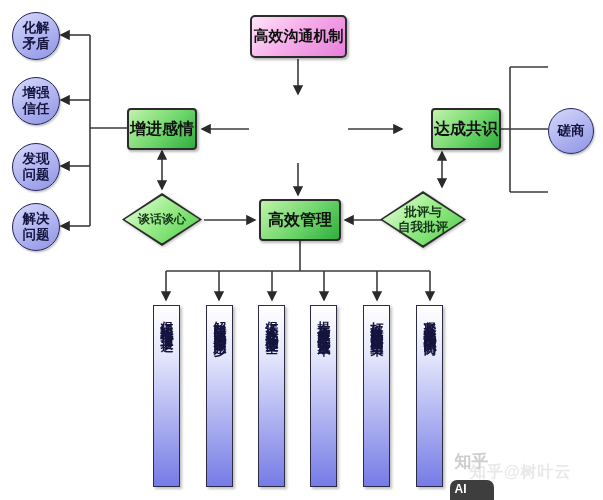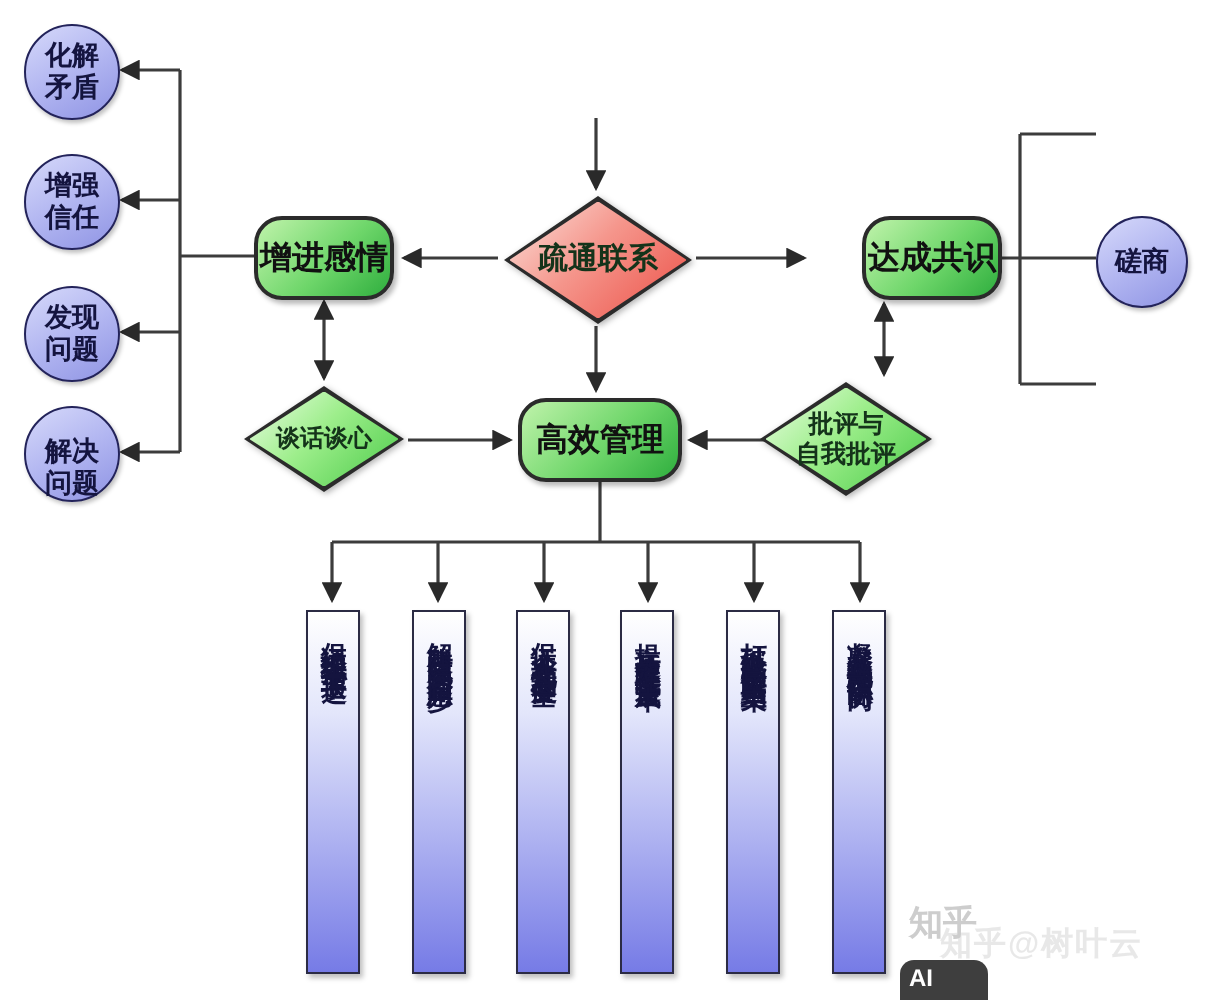--- a/index.html
+++ b/index.html
@@ -5,21 +5,21 @@
   html,body{margin:0;padding:0;background:#fff;}
   .stage{
     position:relative;width:603px;height:500px;background:#fff;overflow:hidden;
     font-family:"Liberation Sans","DejaVu Sans",sans-serif;
   }
   svg.wires{position:absolute;left:0;top:0;z-index:1;}
   .node{position:absolute;z-index:2;display:flex;align-items:center;justify-content:center;
     text-align:center;font-weight:bold;color:#111;}
   .rectnode{border:2px solid #2b2b2b;box-shadow:1.5px 2px 2.5px rgba(0,0,0,.28);}
   .pink{background:linear-gradient(135deg,#fde4f8 0%,#f6aee9 45%,#e87fdc 100%);border-radius:5px;font-size:15px;}
-  .green{background:linear-gradient(135deg,#c0f3ab 0%,#6ed66a 55%,#2fae3e 100%);border-radius:14px;font-size:16px;}
+  .green{background:linear-gradient(135deg,#c0f3ab 0%,#6ed66a 55%,#2fae3e 100%);border-radius:4px;font-size:16px;}
   .diamond{position:absolute;z-index:2;filter:drop-shadow(1.2px 1.8px 1.5px rgba(0,0,0,.3));}
   .diamond .shape{position:absolute;inset:0;clip-path:polygon(50% 0,100% 50%,50% 100%,0 50%);background:#2b2b2b;}
   .diamond .fill{position:absolute;inset:2.6px;clip-path:polygon(50% 0,100% 50%,50% 100%,0 50%);}
   .fill-red{background:linear-gradient(135deg,#fbe0da 0%,#f5968c 45%,#ec5148 100%);}
   .fill-greend{background:linear-gradient(135deg,#eafde2 0%,#9dee8b 45%,#4ccb4a 100%);}
   .diamond .dlabel{position:absolute;inset:0;display:flex;align-items:center;justify-content:center;
     text-align:center;font-weight:bold;color:#14331a;white-space:pre-line;line-height:1.15;}
   .circle{position:absolute;z-index:2;border:1.6px solid #23235a;border-radius:50%;
     background:linear-gradient(150deg,#d6d9fa 0%,#b2b6f1 50%,#8f94e4 100%);
     box-shadow:1px 1.5px 2px rgba(0,0,0,.25);display:flex;align-items:center;justify-content:center;
@@ -79,26 +79,24 @@
       <path d="M300,241 V271 M166,271 H430"></path>
       <path d="M166,271 V300" marker-end="url(#arr)"></path>
       <path d="M219,271 V300" marker-end="url(#arr)"></path>
       <path d="M272,271 V300" marker-end="url(#arr)"></path>
       <path d="M324,271 V300" marker-end="url(#arr)"></path>
       <path d="M377,271 V300" marker-end="url(#arr)"></path>
       <path d="M430,271 V300" marker-end="url(#arr)"></path>
     </g>
   </svg>
 
+  <div class="node rectnode pink" style="left:250px;top:15px;width:93px;height:39px;">
+    <span>高效沟通机制</span>
+  </div>
 
-  <div class="diamond" style="left:252px;top:98px;width:94px;height:64px;">
-    <div class="shape"></div>
-    <div class="fill fill-red"></div>
-    <span class="dlabel" style="font-size:15px;">疏通联系</span>
-  </div>
 
   <div class="node rectnode green" style="left:127px;top:108px;width:66px;height:38px;">
     <span>增进感情</span>
   </div>
   <div class="node rectnode green" style="left:407px;top:108px;width:66px;height:38px;margin-left:24px;">
     <span>达成共识</span>
   </div>
   <div class="node rectnode green" style="left:259px;top:199px;width:78px;height:38px;">
     <span>高效管理</span>
   </div>
@@ -120,21 +118,21 @@
 信任</span>
   </div>
   <div class="circle" style="left:12px;top:12px;width:46px;height:46px;">
     <span>化解
 矛盾</span>
   </div>
   <div class="circle" style="left:12px;top:143px;width:46px;height:46px;">
     <span>发现
 问题</span>
   </div>
-  <div class="circle" style="left:12px;top:203px;width:46px;height:46px;align-items:flex-end;">
+  <div class="circle" style="left:12px;top:203px;width:46px;height:46px;">
     <span>解决
 问题</span>
   </div>
 
   <div class="circle" style="left:548px;top:108px;width:44px;height:44px;">
     <span>磋商</span>
   </div>
 
   <div class="bar" style="left:153px;top:305px;">
     <span>保证组织指令上通下达</span>

